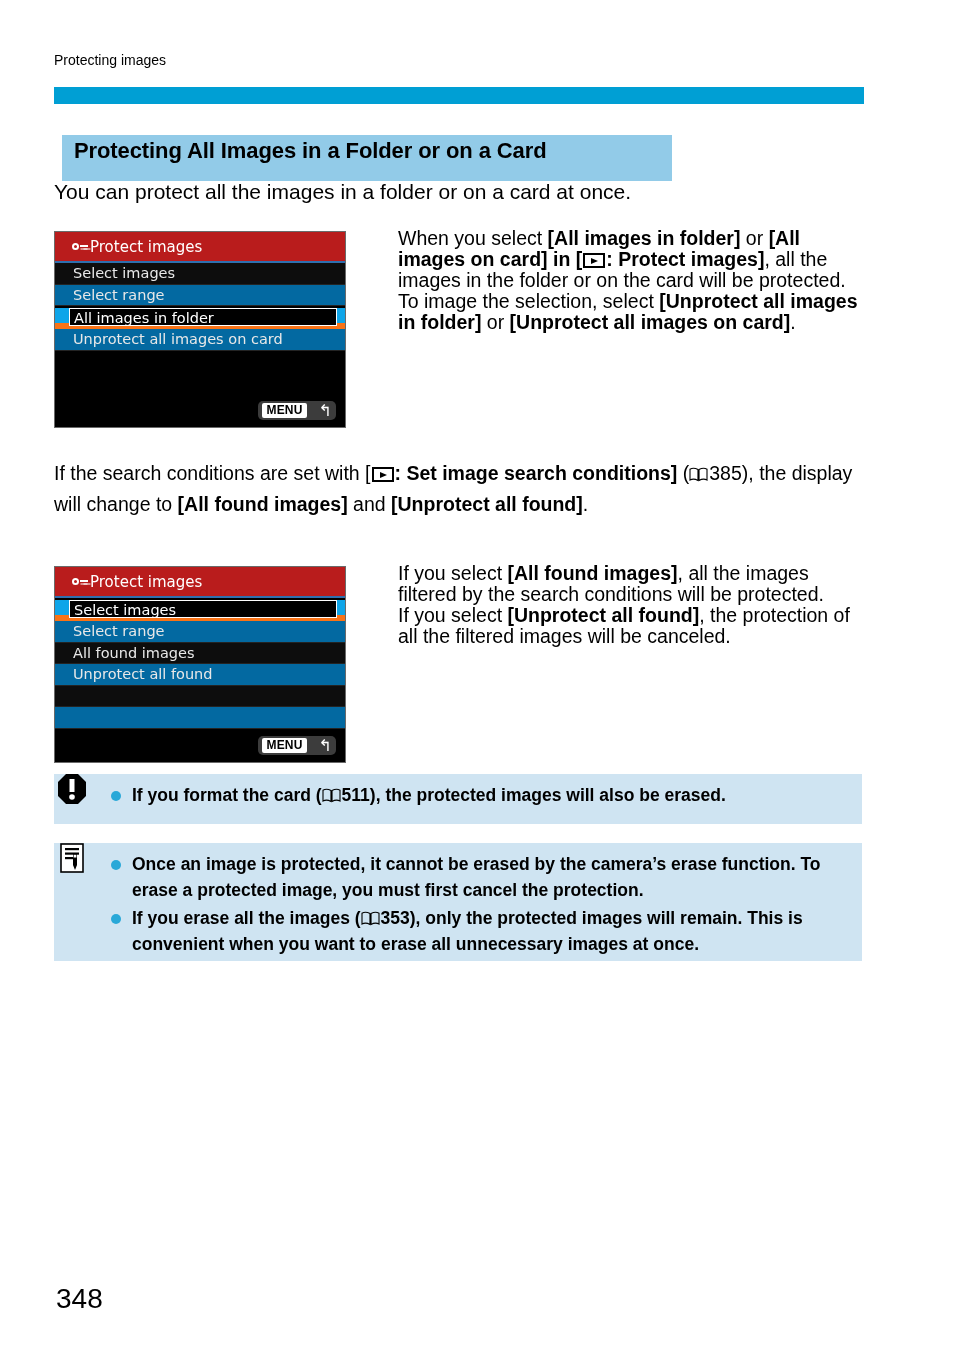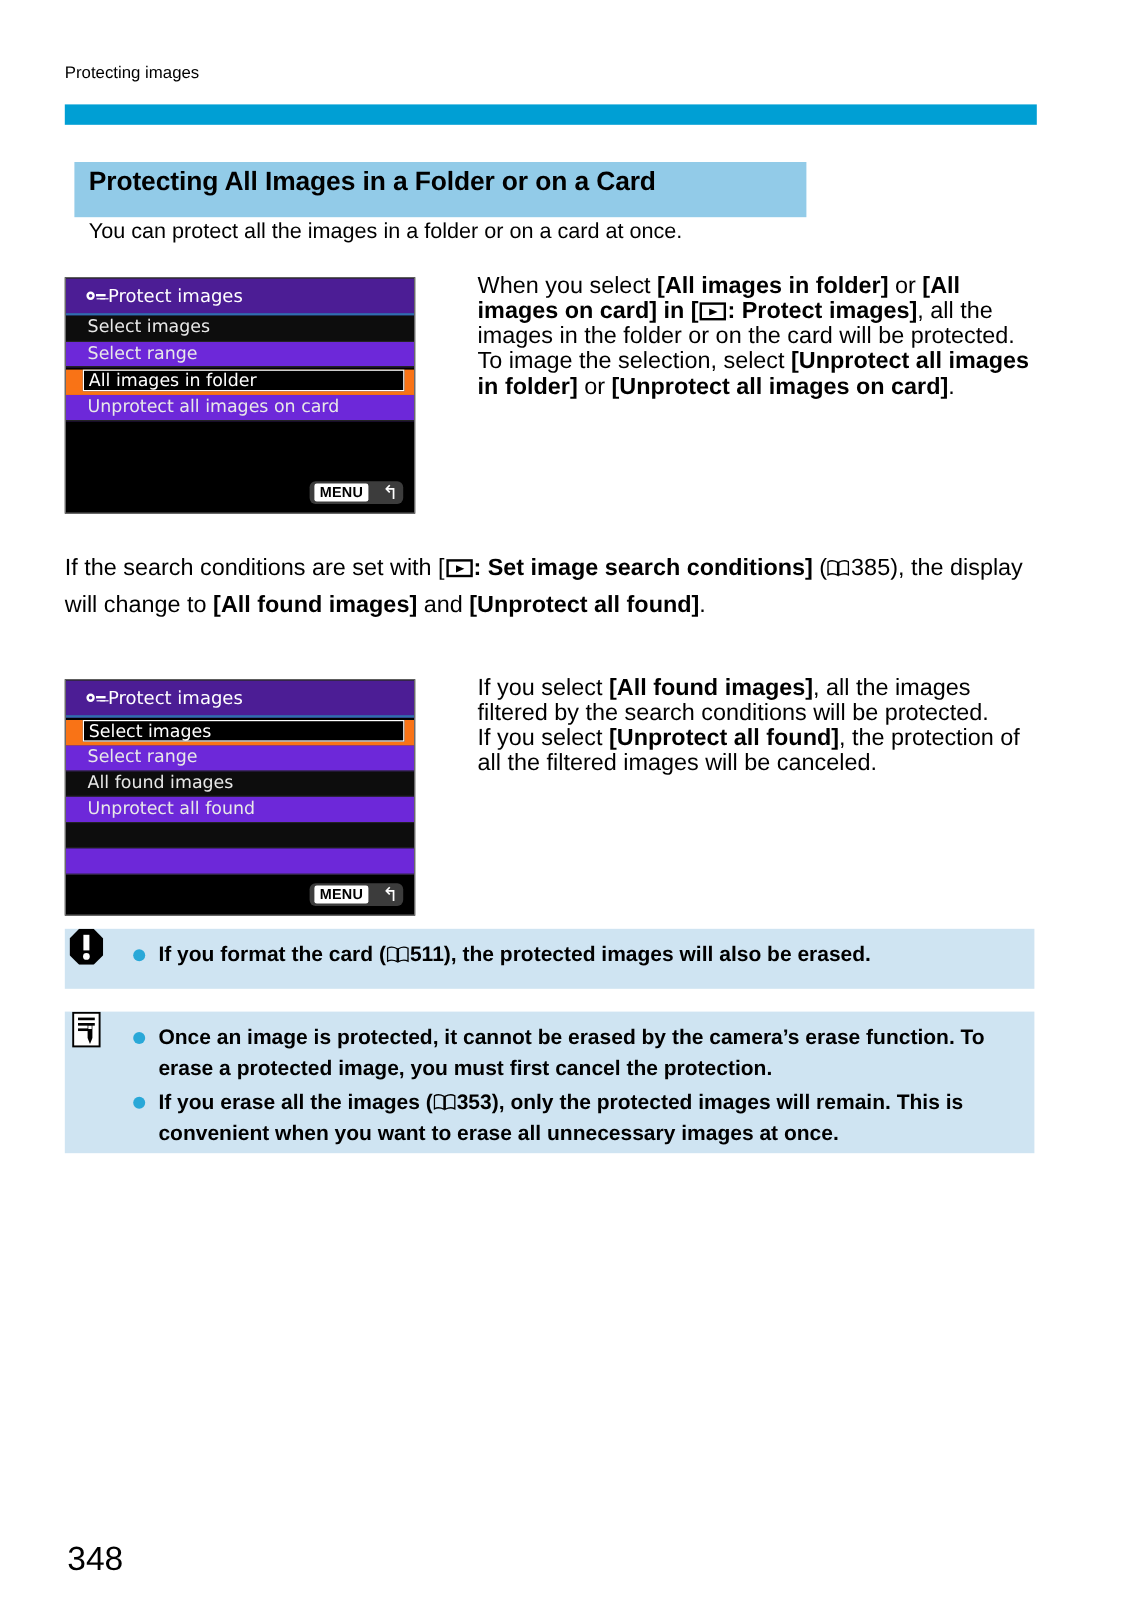--- a/index.html
+++ b/index.html
@@ -48,23 +48,22 @@
     line-height: 31px;
     padding-left: 12px;
     box-sizing: border-box;
     letter-spacing: -0.1px;
   }
 
   .intro-line {
     position: absolute;
     left: 54px;
     top: 179px;
-    font-size: 18px;
+    font-size: 21px;
     line-height: 26px;
-    margin-left: 20px;
   }
 
   
   .lcd {
     position: absolute;
     width: 292px;
     height: 197px;
     background: #000000;
     border: 1px solid #6a6a6a;
     box-sizing: border-box;
@@ -76,21 +75,21 @@
 
   .lcd-title {
     position: relative;
     height: 31px;
     line-height: 31px;
     color: #ffffff;
     font-size: 15px;
     padding-left: 17px;
     border-bottom: 2px solid #2f6fae;
     box-sizing: border-box;
-    background: #4c1d95;
+    background: #b91c1c;
     white-space: nowrap;
   }
   .key-icon {
     display: inline-block;
     width: 16px;
     height: 11px;
     position: relative;
     margin-right: 2px;
     vertical-align: -1px;
   }
@@ -119,24 +118,24 @@
     height: 21.5px;
     line-height: 21.5px;
     color: #e8e8e8;
     font-size: 14.5px;
     padding-left: 18px;
     box-sizing: border-box;
     border-bottom: 1px solid #232323;
     background: #0d0d0d;
     white-space: nowrap;
   }
-  .lcd-row.alt { background: #6d28d9; }
+  .lcd-row.alt { background: #0369a1; }
   .lcd-row.blank { color: transparent; }
   .lcd-row.selected {
-    background: #f97316;
+    background: #0ea5e9;
     color: #ffffff;
     padding-left: 0;
     position: relative;
     border-bottom: 6px solid #f97316;
   }
   .lcd-row.selected > span.sel-inner {
     display: block;
     margin: 1.5px 8px 1.5px 14px;
     background: #000000;
     height: 18.5px;

